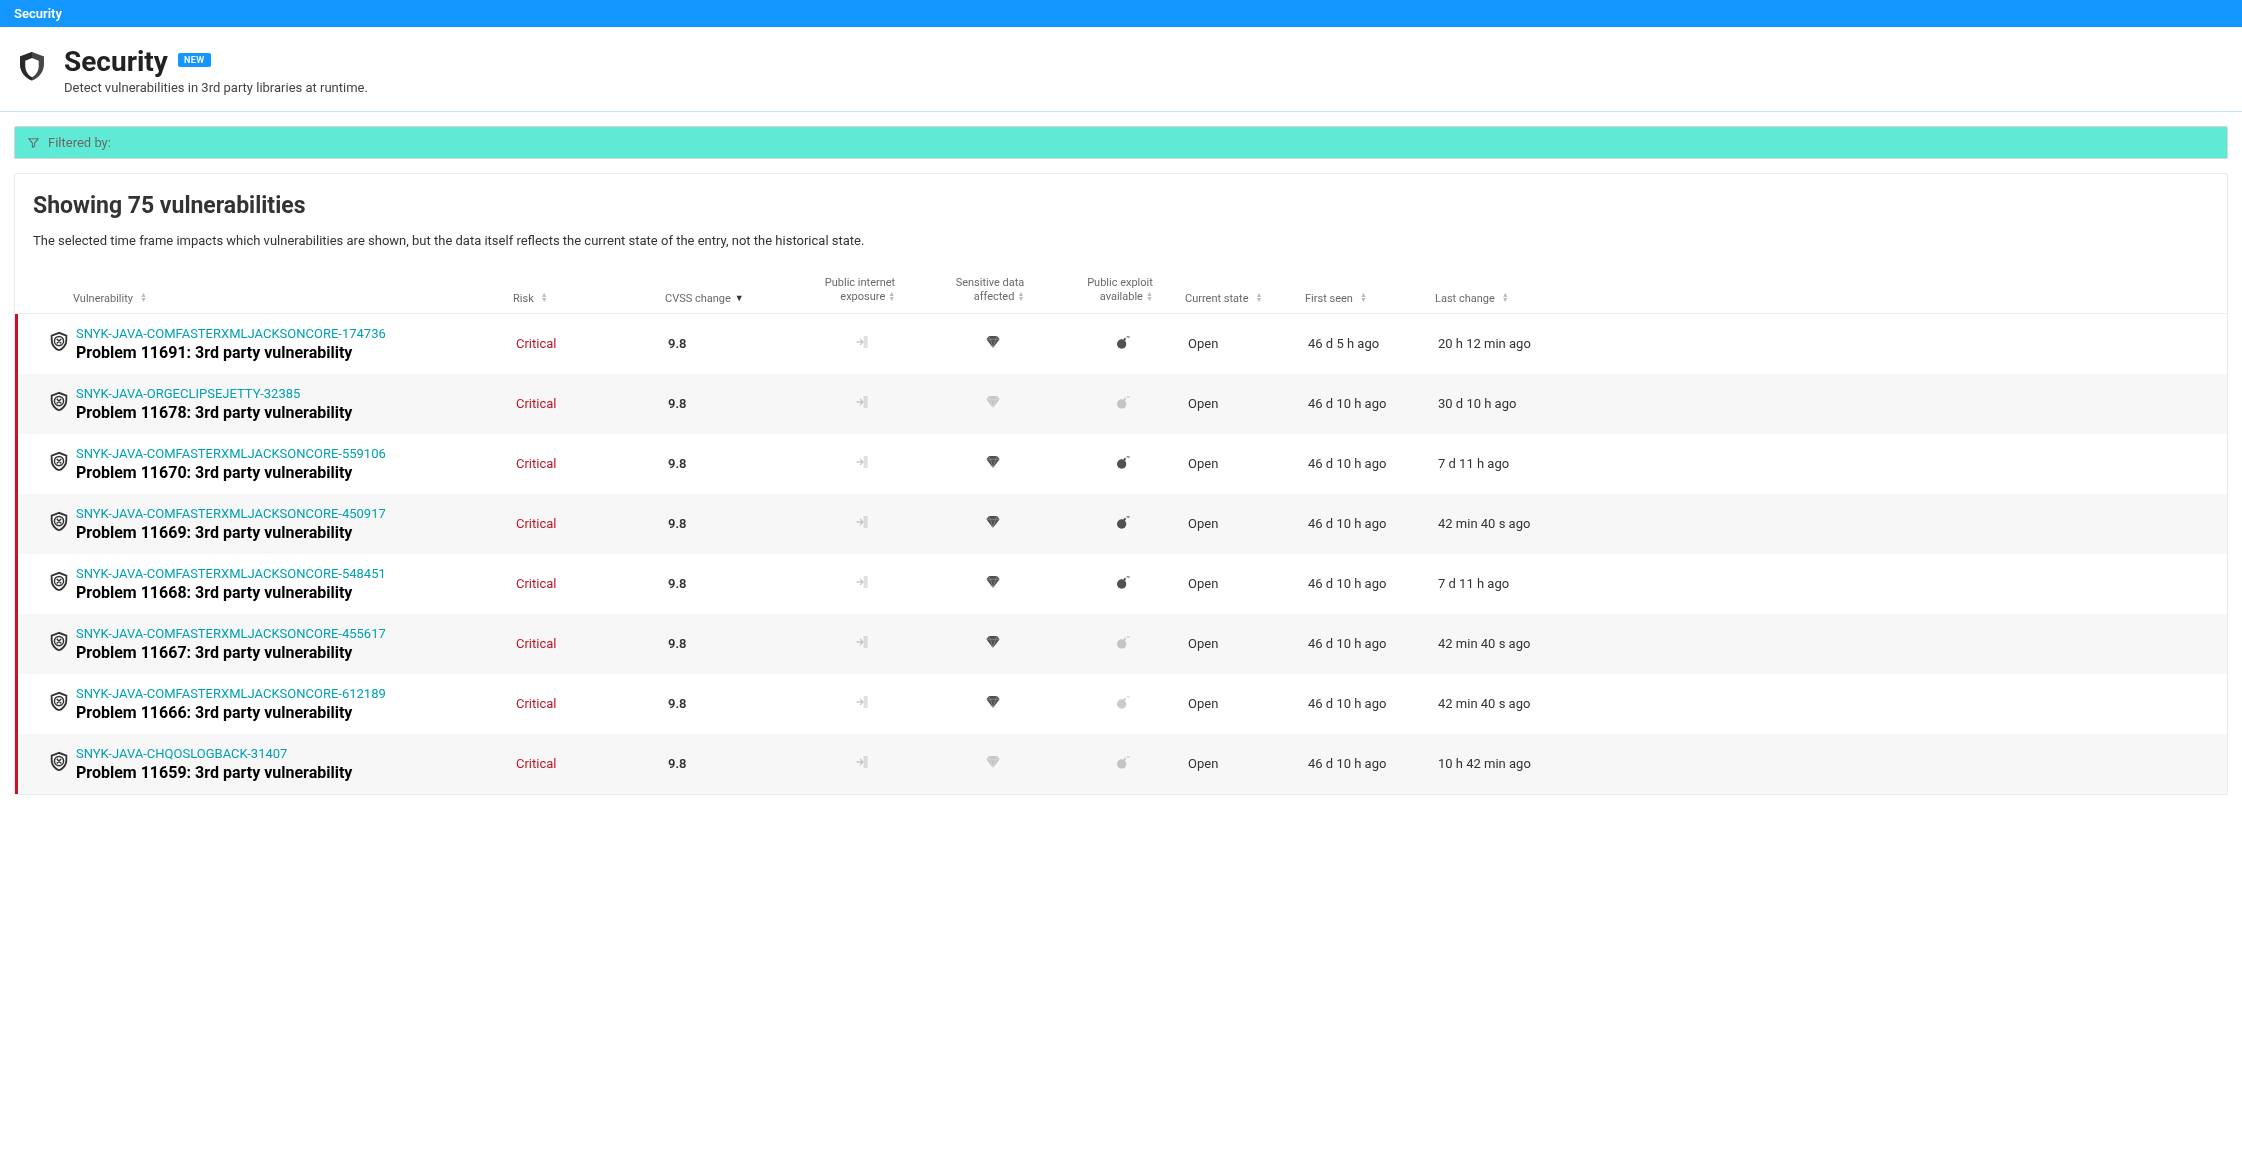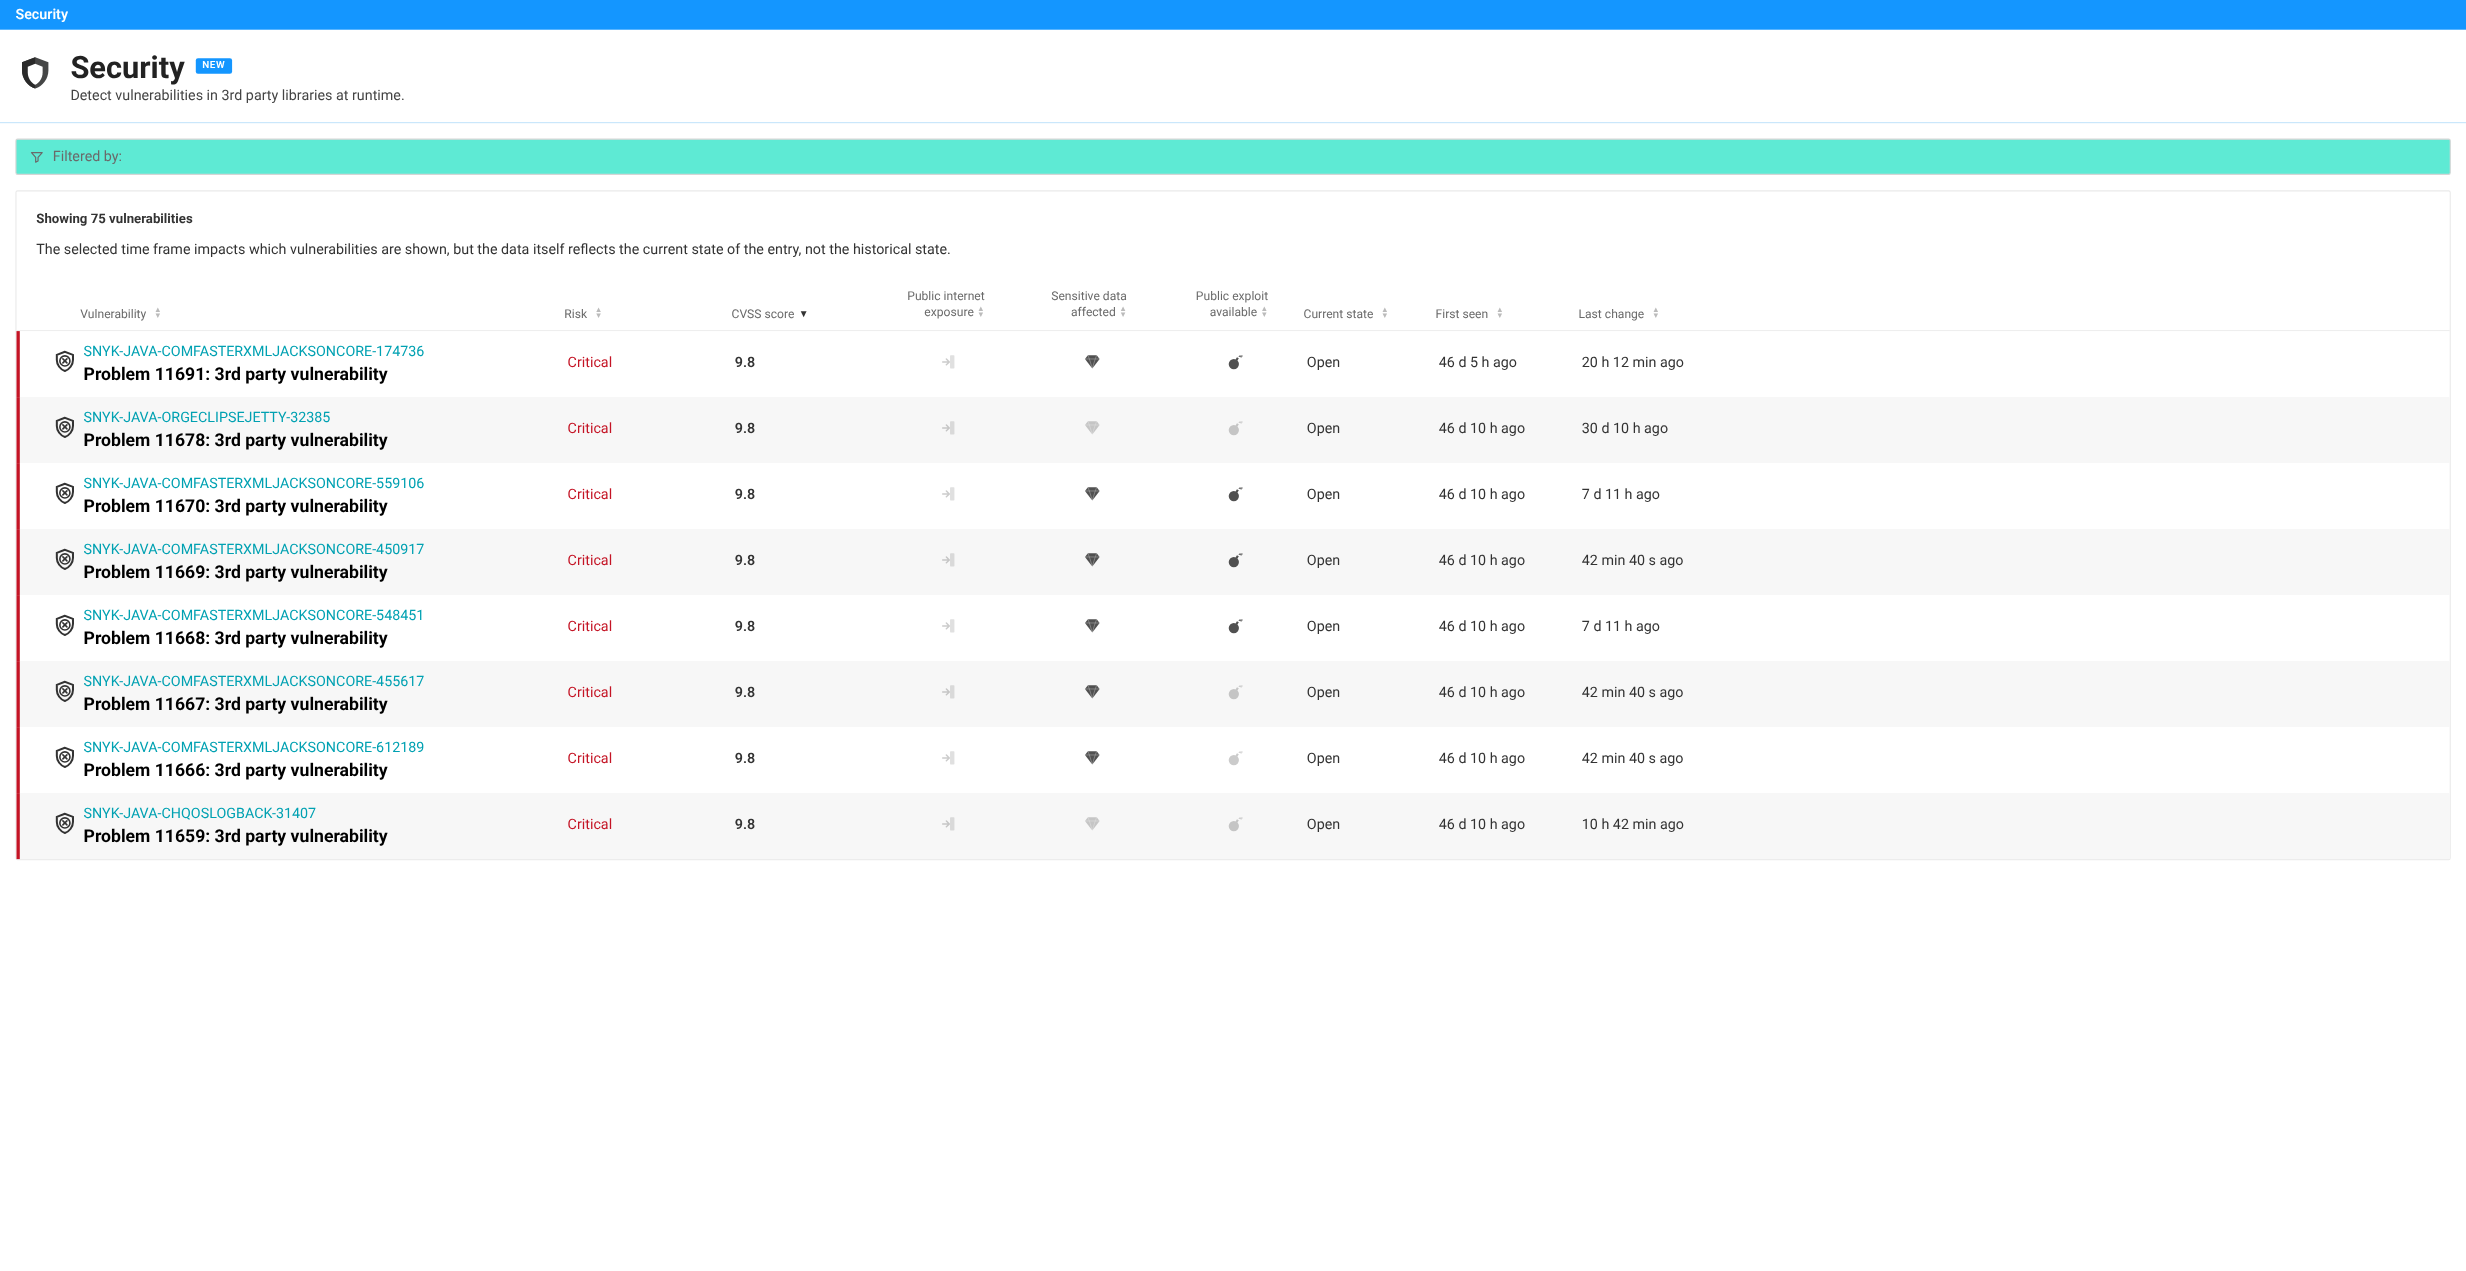--- a/index.html
+++ b/index.html
@@ -10,21 +10,21 @@
 .shield-logo { width: 36px; height: 36px; flex-shrink: 0; margin-top: 4px; }
 .page-title-row { display: flex; align-items: center; gap: 10px; }
 .page-title { font-size: 28px; font-weight: 700; color: #222; }
 .new-badge { background: #1496ff; color: #fff; font-size: 9px; font-weight: 600; letter-spacing: 0.5px; padding: 2px 6px; border-radius: 2px; position: relative; top: -2px; }
 .page-subtitle { font-size: 13px; color: #444; margin-top: 2px; }
 .content { padding: 14px; }
 .filter-bar { border: 1px solid #d5d5d5; border-radius: 2px; padding: 8px 12px; display: flex; align-items: center; gap: 8px; color: #6a6a6a; font-size: 13px; background: #5eead4; }
 .filter-icon { width: 13px; height: 13px; flex-shrink: 0; }
 .panel { background: #fff; border: 1px solid #eaeaea; border-radius: 2px; margin-top: 14px; padding: 18px 0 0 0; }
 .panel-header { padding: 0 18px; }
-.panel-title { font-size: 12px; font-weight: 700; color: #333; margin-bottom: 14px; }
+.panel-title { font-size: 23px; font-weight: 700; color: #333; margin-bottom: 14px; }
 .panel-desc { font-size: 13px; color: #333; margin-bottom: 20px; }
 .table { width: 100%; }
 .thead { display: flex; align-items: flex-end; padding: 8px 18px 8px 30px; border-bottom: 1px solid #eee; font-size: 11px; color: #6a6a6a; }
 .th { display: flex; align-items: center; gap: 4px; }
 .th-center { justify-content: center; text-align: center; }
 .sort-arrows { display: inline-flex; flex-direction: column; line-height: 5px; font-size: 7px; color: #bbb; margin-left: 3px; }
 .sort-down { color: #333; font-size: 9px; }
 .cell-vuln { width: 440px; flex-shrink: 0; }
 .cell-risk { width: 152px; flex-shrink: 0; }
 .cell-cvss { width: 130px; flex-shrink: 0; }
@@ -114,21 +114,21 @@
         <div style="width:28px"></div>
         <div class="th cell-vuln">
           <span>Vulnerability</span>
             <span class="sort-arrows">▲<br>▼</span>
         </div>
         <div class="th cell-risk">
           <span>Risk</span>
             <span class="sort-arrows">▲<br>▼</span>
         </div>
         <div class="th cell-cvss">
-          <span>CVSS score</span>
+          <span>CVSS change</span>
             <span class="sort-down">▼</span>
         </div>
         <div class="th cell-icon th-center">
           <div class="th-multiline">
             <span>Public internet</span>
             <div class="th-multiline-row">
                 <span>exposure</span>
                 <span class="sort-arrows">▲<br>▼</span>
               </div>
           </div>

